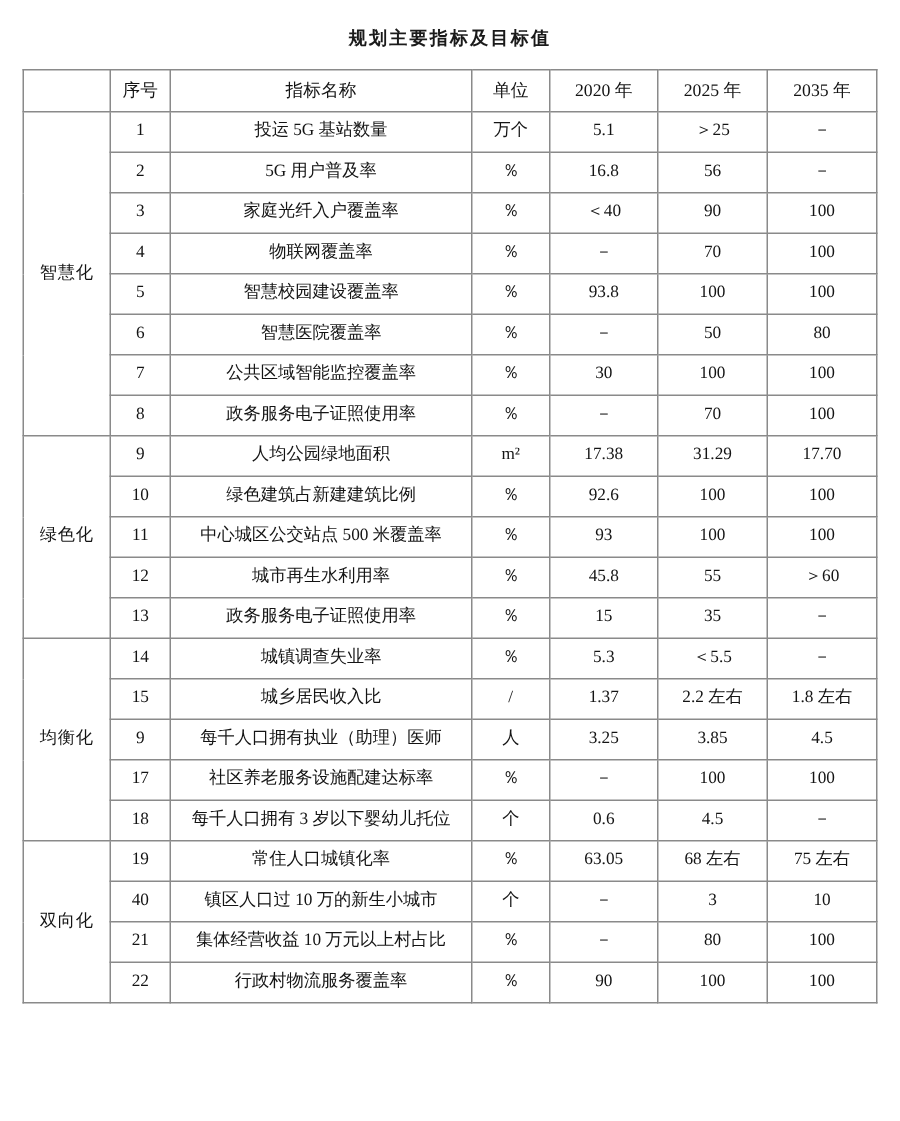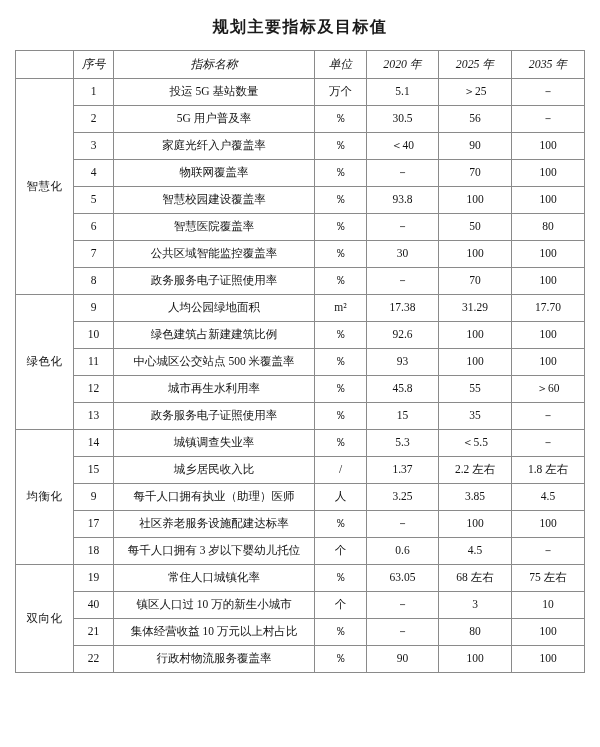--- a/index.html
+++ b/index.html
@@ -16,21 +16,21 @@
   }
   .page {
     width: 600px;
     height: 747px;
     box-sizing: border-box;
     padding: 0;
     position: relative;
   }
   .doc-title {
     text-align: center;
-    font-size: 16px;
+    font-size: 12px;
     font-weight: bold;
     letter-spacing: 1.5px;
     margin: 17px 0 12px 0;
     font-family: "Liberation Serif", "DejaVu Serif", serif;
   }
   table.main {
     border-collapse: collapse;
     width: 569px;
     margin: 0 auto;
     table-layout: fixed;
@@ -43,21 +43,20 @@
     height: 26px;
     text-align: center;
     vertical-align: middle;
     font-family: "Liberation Serif", "DejaVu Serif", serif;
     color: #141414;
   }
   table.main th {
     font-weight: normal;
     font-size: 11.8px;
     height: 27px;
-    font-style: italic;
   }
   .col-cat   { width: 58px; }
   .col-no    { width: 40px; }
   .col-name  { width: 201px; }
   .col-unit  { width: 52px; }
   .col-y1    { width: 72px; }
   .col-y2    { width: 73px; }
   .col-y3    { width: 73px; }
 
   td.cat {
@@ -114,21 +113,21 @@
           <td class="name">投运 5G 基站数量</td>
           <td class="unit">万个</td>
           <td>5.1</td>
           <td>＞25</td>
           <td>－</td>
         </tr>
         <tr>
           <td>2</td>
           <td class="name">5G 用户普及率</td>
           <td class="unit">％</td>
-          <td>30.5</td>
+          <td>16.8</td>
           <td>56</td>
           <td>－</td>
         </tr>
         <tr>
           <td>3</td>
           <td class="name">家庭光纤入户覆盖率</td>
           <td class="unit">％</td>
           <td>＜40</td>
           <td>90</td>
           <td>100</td>

